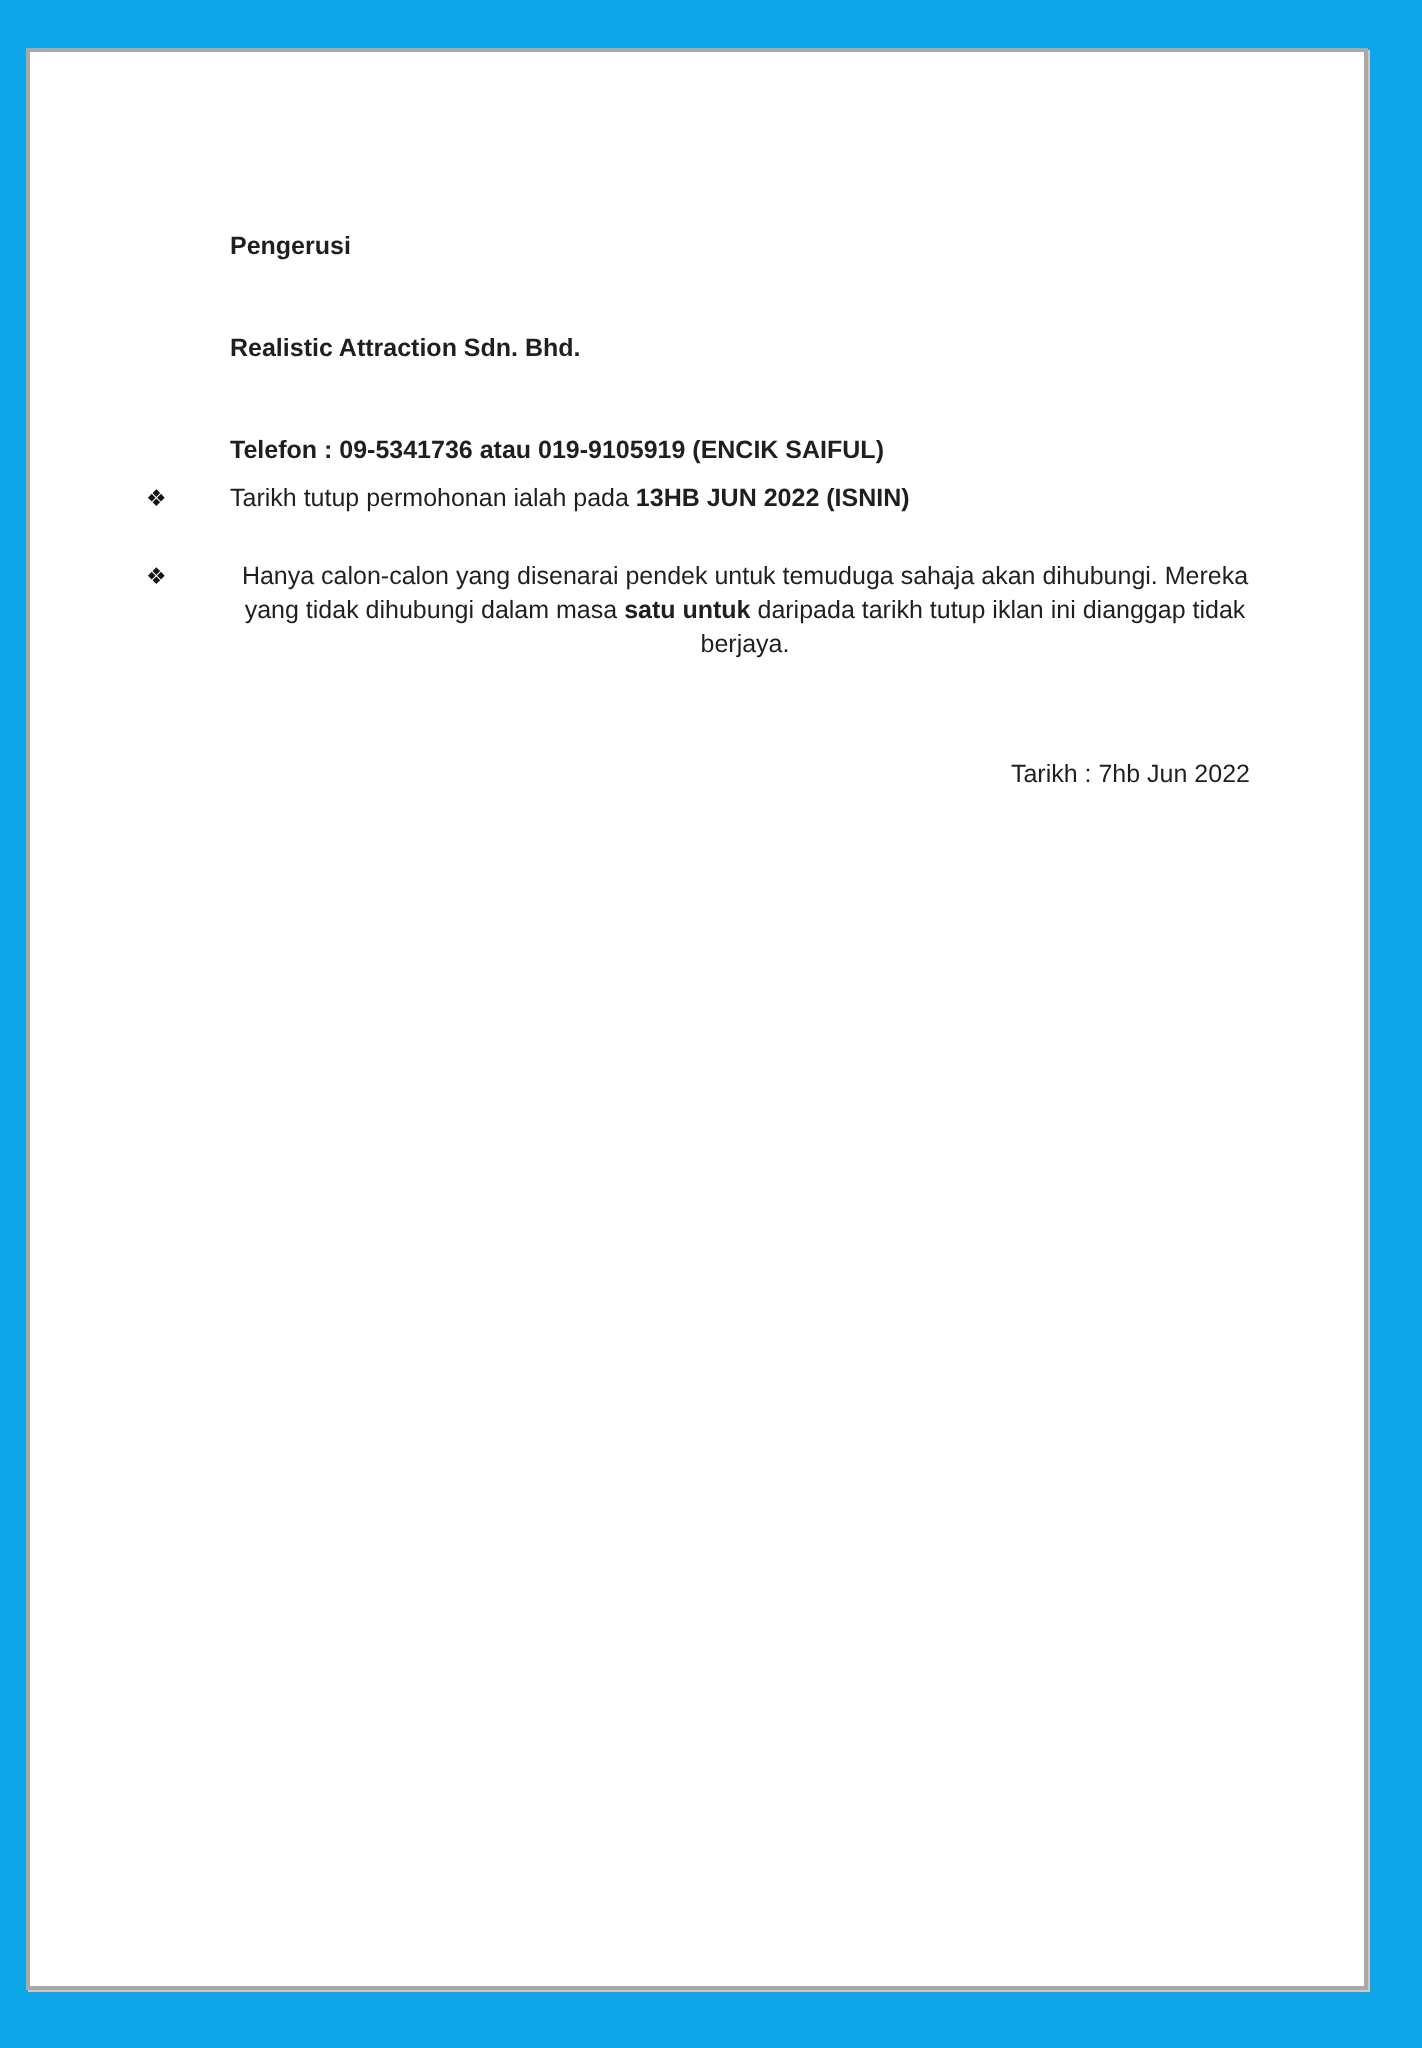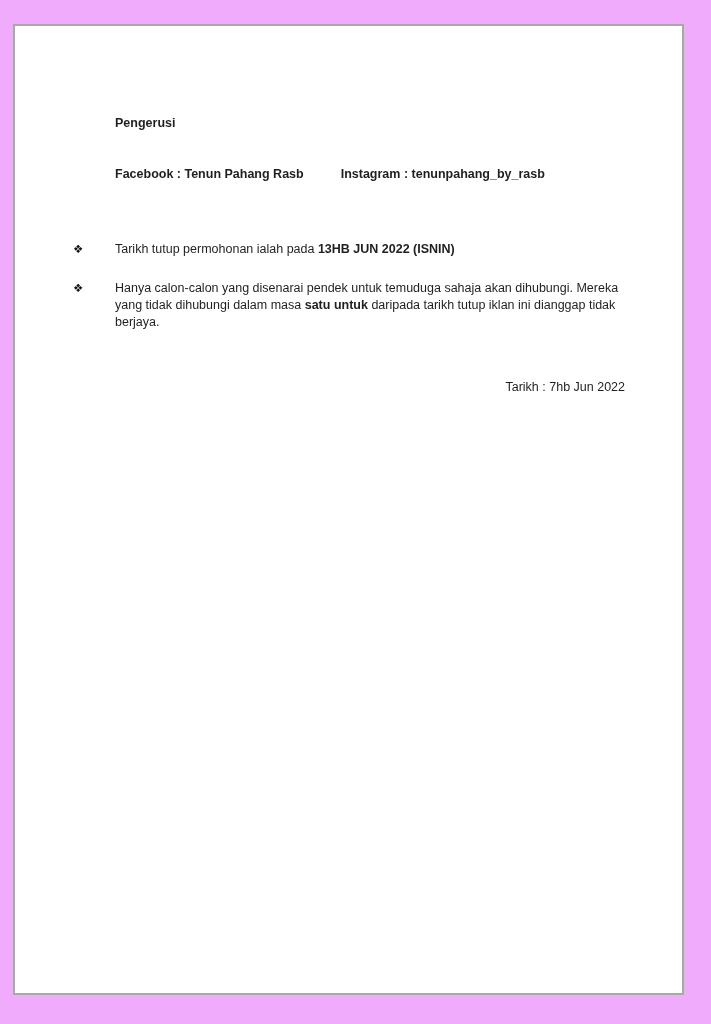--- a/index.html
+++ b/index.html
@@ -9,21 +9,21 @@
     height: 1024px;
     background: #ffffff;
     font-family: "Liberation Sans", sans-serif;
     color: #1f1f1f;
     -webkit-font-smoothing: antialiased;
   }
   .canvas {
     position: relative;
     width: 711px;
     height: 1024px;
-    background: #f0abfc;
+    background: #0ea5e9;
     overflow: hidden;
   }
   .page {
     position: absolute;
     left: 13px;
     top: 24px;
     width: 667px;
     height: 967px;
     background: #ffffff;
     border: 2px solid #a8a8a8;
@@ -59,21 +59,21 @@
   .bullet-row.first  { top: 215px; }
   .bullet-row.second { top: 254px; }
   .bullet-cell {
     flex: 0 0 42px;
     width: 42px;
     font-family: "DejaVu Sans", sans-serif;
     font-size: 11.5px;
     line-height: 17px;
     color: #141414;
   }
-  .bullet-text { flex: 0 0 auto; max-width: 515px; }
+  .bullet-text { flex: 0 0 auto; max-width: 515px; text-align: center; }
   .bullet-row.second .bullet-text { width: 515px; }
   .bullet-text b { font-weight: 700; }
 
   .date-line {
     position: absolute;
     top: 353px;
     right: 57px;
     font-size: 12.5px;
     line-height: 17px;
     color: #1f1f1f;
@@ -81,23 +81,22 @@
 </style>
 </head>
 <body>
 
 <div class="canvas">
   <div class="page">
     <div class="page-inner">
 
       <div class="address">
         <div class="addr-line">Pengerusi</div>
-        <div class="addr-line social-row">
-          <span>Facebook : Tenun Pahang Rasb</span><span class="instagram">Instagram : tenunpahang_by_rasb</span>
-        </div>
+        <div class="addr-line">Realistic Attraction Sdn. Bhd.</div>
+        <div class="addr-line">Telefon : 09-5341736 atau 019-9105919 (ENCIK SAIFUL)</div>
       </div>
 
       <div class="bullet-row first">
         <span class="bullet-cell">❖</span>
         <span class="bullet-text"><span>Tarikh tutup permohonan ialah pada </span><b>13HB JUN 2022 (ISNIN)</b></span>
       </div>
 
       <div class="bullet-row second">
         <span class="bullet-cell">❖</span>
         <span class="bullet-text"><span>Hanya calon-calon yang disenarai pendek untuk temuduga sahaja akan dihubungi. Mereka yang tidak dihubungi dalam masa </span><b>satu untuk</b><span> daripada tarikh tutup iklan ini dianggap tidak berjaya.</span></span>

